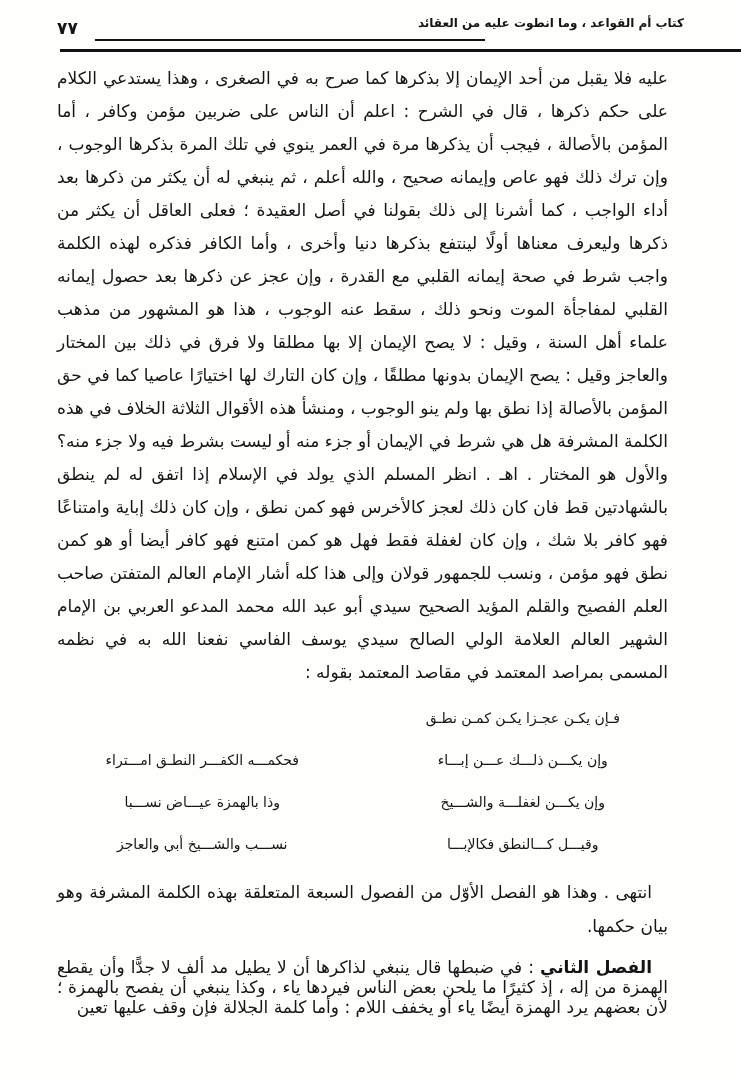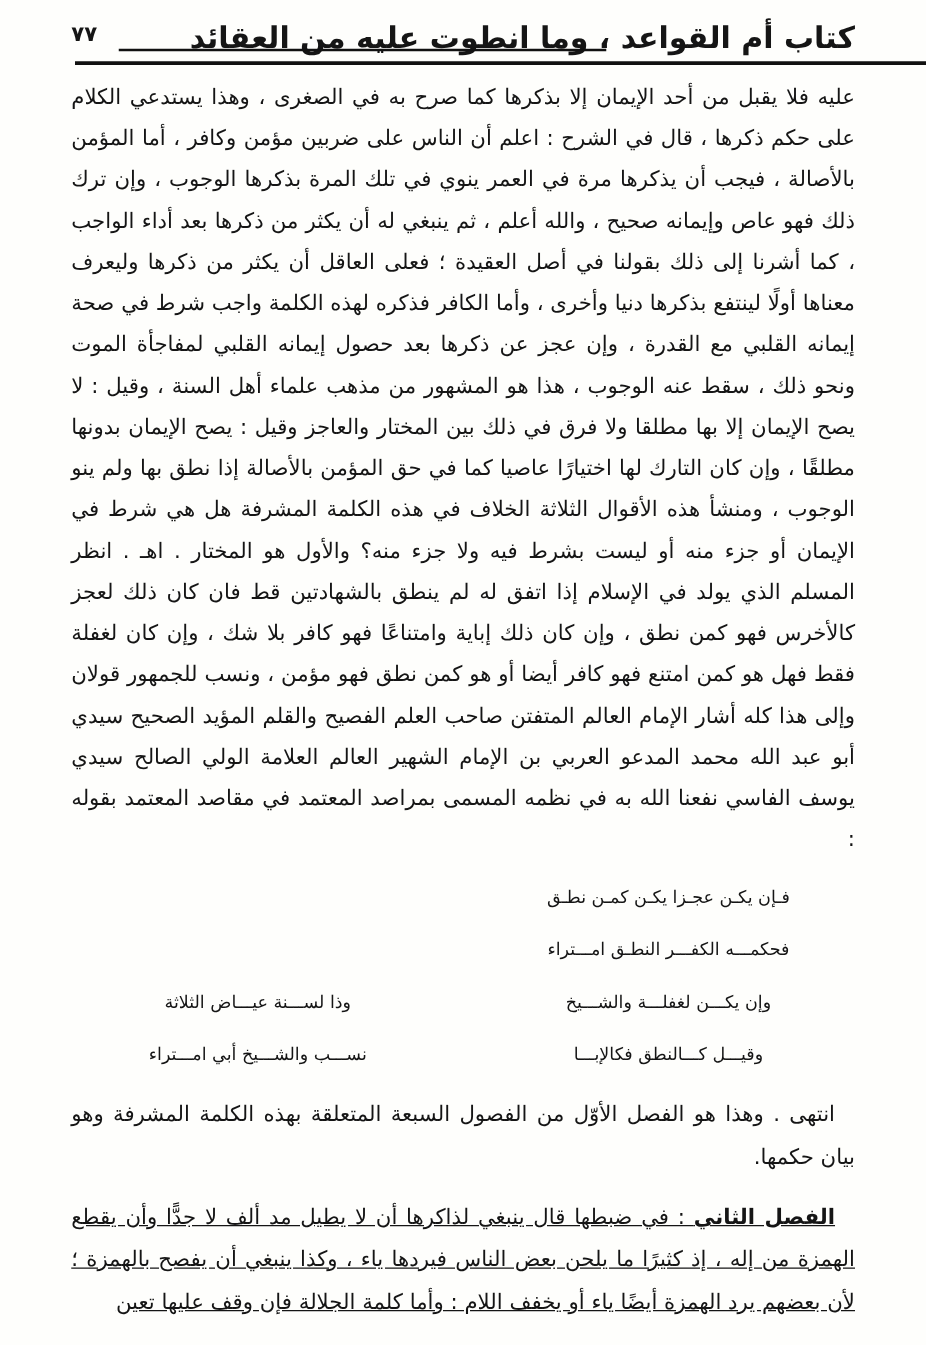--- a/index.html
+++ b/index.html
@@ -22,21 +22,21 @@
 
   
   .header {
     position: relative;
     height: 54px;
   }
   .book-title {
     position: absolute;
     top: 16px;
     right: 57px;
-    font-size: 24px;
+    font-size: 12px;
     font-weight: 700;
     letter-spacing: 0;
     white-space: nowrap;
   }
   .page-number {
     position: absolute;
     top: 18px;
     left: 57px;
     font-size: 17px;
     font-weight: 700;
@@ -53,21 +53,21 @@
     position: absolute;
     top: 49px;
     left: 60px;
     right: 0;
     height: 3px;
     background: #111;
   }
 
   
   .main {
-    padding: 8px 57px 0 57px;
+    padding: 8px 73px 0 57px;
     font-size: 17px;
     line-height: 33px;
     text-align: justify;
   }
   .para {
     margin: 0;
   }
   .para.indent {
     text-indent: 16px;
   }
@@ -88,21 +88,21 @@
   }
   .hemistich {
     font-weight: 400;
     font-size: 14px;
     text-align: center;
     white-space: nowrap;
     overflow: hidden;
   }
 
   .para-close { margin-top: 10px; line-height: 34px; }
-  .para-chapter { margin-top: 14px; line-height: 34px; text-decoration: underline; }
+  .para-chapter { margin-top: 14px; line-height: 20px; }
 </style>
 </head>
 <body>
 
 <div class="page">
 
   <div class="header">
     <div class="book-title">كتاب أم القواعد ، وما انطوت عليه من العقائد</div>
     <div class="page-number">٧٧</div>
     <div class="rule-thin"></div>
@@ -111,29 +111,30 @@
 
   <div class="main">
 
     <p class="para">عليه فلا يقبل من أحد الإيمان إلا بذكرها كما صرح به في الصغرى ، وهذا يستدعي الكلام على حكم ذكرها ، قال في الشرح : اعلم أن الناس على ضربين مؤمن وكافر ، أما المؤمن بالأصالة ، فيجب أن يذكرها مرة في العمر ينوي في تلك المرة بذكرها الوجوب ، وإن ترك ذلك فهو عاص وإيمانه صحيح ، والله أعلم ، ثم ينبغي له أن يكثر من ذكرها بعد أداء الواجب ، كما أشرنا إلى ذلك بقولنا في أصل العقيدة ؛ فعلى العاقل أن يكثر من ذكرها وليعرف معناها أولًا لينتفع بذكرها دنيا وأخرى ، وأما الكافر فذكره لهذه الكلمة واجب شرط في صحة إيمانه القلبي مع القدرة ، وإن عجز عن ذكرها بعد حصول إيمانه القلبي لمفاجأة الموت ونحو ذلك ، سقط عنه الوجوب ، هذا هو المشهور من مذهب علماء أهل السنة ، وقيل : لا يصح الإيمان إلا بها مطلقا ولا فرق في ذلك بين المختار والعاجز وقيل : يصح الإيمان بدونها مطلقًا ، وإن كان التارك لها اختيارًا عاصيا كما في حق المؤمن بالأصالة إذا نطق بها ولم ينو الوجوب ، ومنشأ هذه الأقوال الثلاثة الخلاف في هذه الكلمة المشرفة هل هي شرط في الإيمان أو جزء منه أو ليست بشرط فيه ولا جزء منه؟ والأول هو المختار . اهـ . انظر المسلم الذي يولد في الإسلام إذا اتفق له لم ينطق بالشهادتين قط فان كان ذلك لعجز كالأخرس فهو كمن نطق ، وإن كان ذلك إباية وامتناعًا فهو كافر بلا شك ، وإن كان لغفلة فقط فهل هو كمن امتنع فهو كافر أيضا أو هو كمن نطق فهو مؤمن ، ونسب للجمهور قولان وإلى هذا كله أشار الإمام العالم المتفتن صاحب العلم الفصيح والقلم المؤيد الصحيح سيدي أبو عبد الله محمد المدعو العربي بن الإمام الشهير العالم العلامة الولي الصالح سيدي يوسف الفاسي نفعنا الله به في نظمه المسمى بمراصد المعتمد في مقاصد المعتمد بقوله :</p>
 
     <div class="poem">
       <div class="verse-row">
         <div class="hemistich">فـإن يكـن عجـزا يكـن كمـن نطـق</div>
       </div>
       <div class="verse-row">
+        <div class="hemistich">وإن يكـــن ذلـــك عـــن إبـــاء</div>
         <div class="hemistich">فحكمـــه الكفـــر النطـق امـــتراء</div>
       </div>
       <div class="verse-row">
         <div class="hemistich">وإن يكـــن لغفلـــة والشـــيخ</div>
-        <div class="hemistich">وذا لســـنة عيـــاض الثلاثة</div>
+        <div class="hemistich">وذا بالهمزة عيـــاض نســـبا</div>
       </div>
       <div class="verse-row">
         <div class="hemistich">وقيـــل كـــالنطق فكالإبـــا</div>
-        <div class="hemistich">نســـب والشـــيخ أبي امـــتراء</div>
+        <div class="hemistich">نســـب والشـــيخ أبي والعاجز</div>
       </div>
     </div>
 
     <p class="para indent para-close">انتهى . وهذا هو الفصل الأوّل من الفصول السبعة المتعلقة بهذه الكلمة المشرفة وهو بيان حكمها.</p>
 
     <p class="para indent para-chapter"><span class="lead-bold">الفصل الثاني</span><span> : في ضبطها قال ينبغي لذاكرها أن لا يطيل مد ألف لا جدًّا وأن يقطع الهمزة من إله ، إذ كثيرًا ما يلحن بعض الناس فيردها ياء ، وكذا ينبغي أن يفصح بالهمزة ؛ لأن بعضهم يرد الهمزة أيضًا ياء أو يخفف اللام : وأما كلمة الجلالة فإن وقف عليها تعين</span></p>
 
   </div>
 </div>
 

